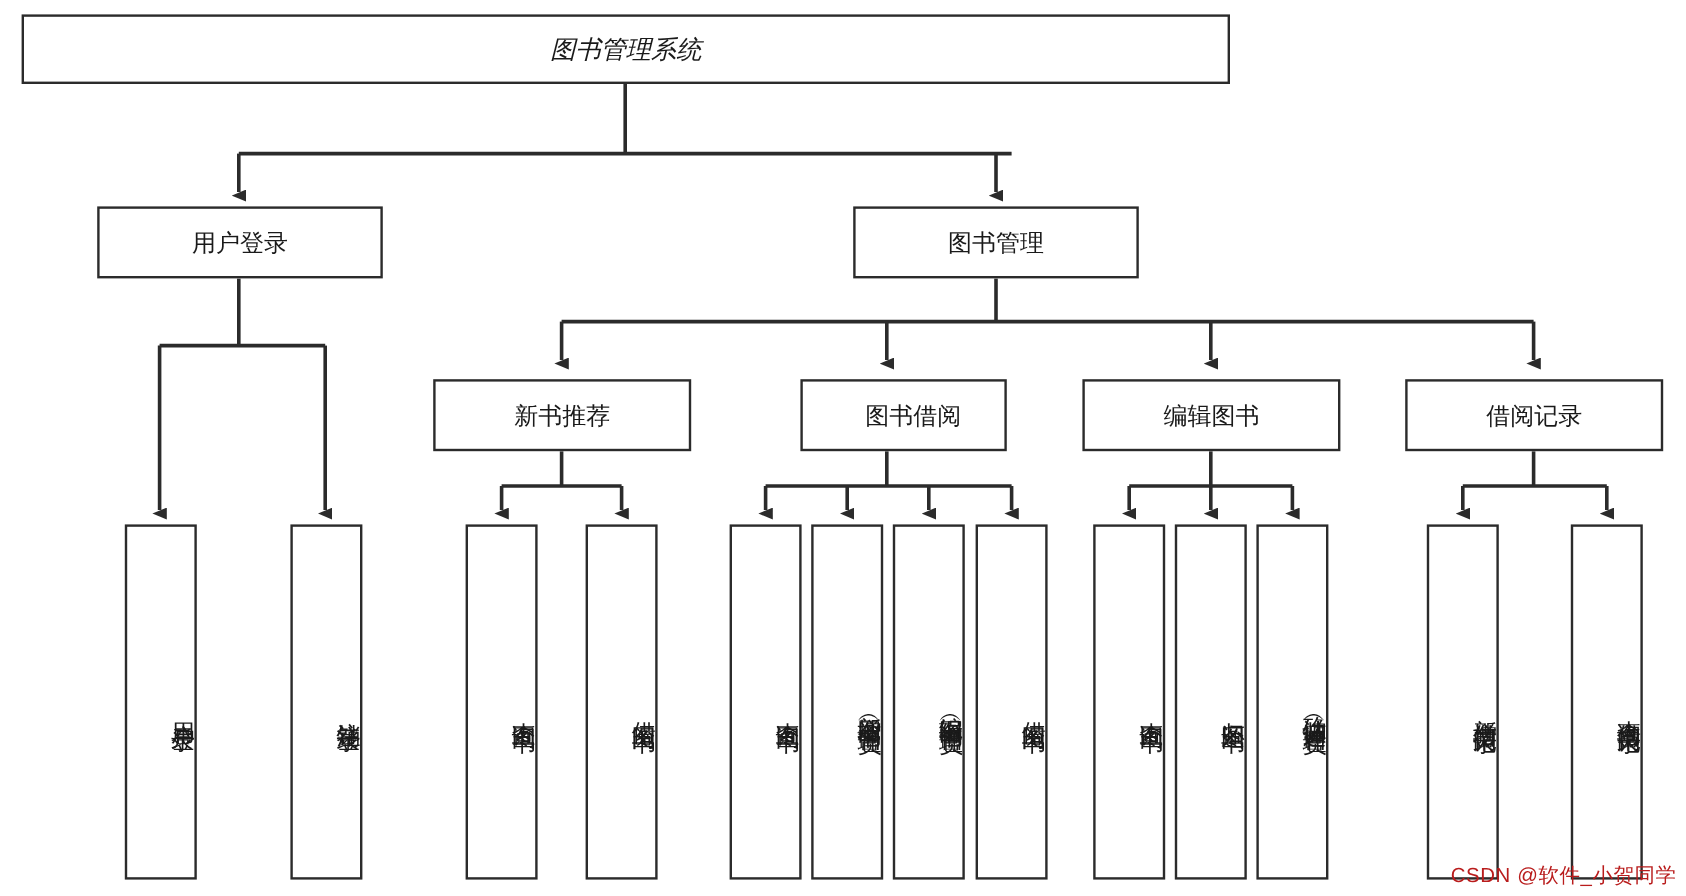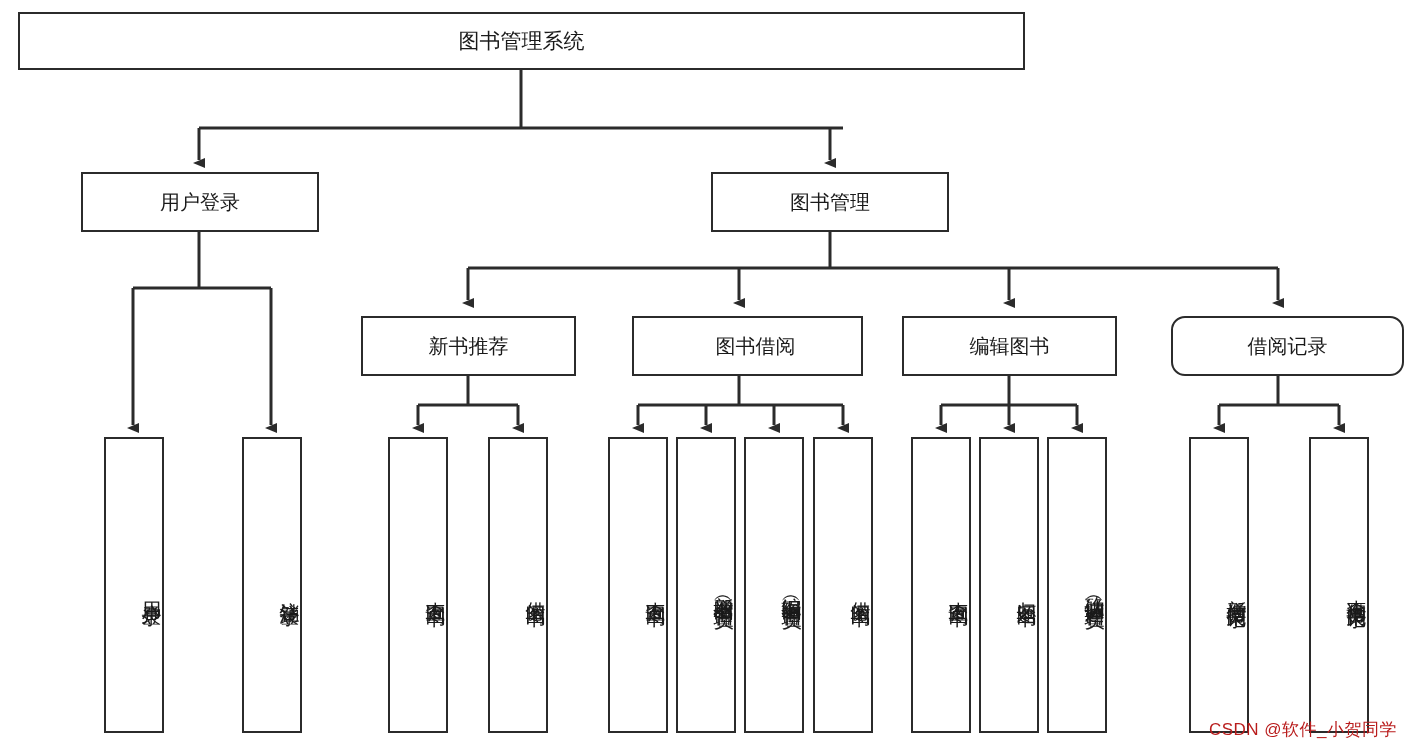--- a/index.html
+++ b/index.html
@@ -18,21 +18,21 @@
     position:absolute;
     box-sizing:border-box;
     background:#ffffff;
     border:2.5px solid #2b2b2b;
     display:flex;
     align-items:center;
     justify-content:center;
     color:#1a1a1a;
     z-index:2;
   }
-  .node.root{font-size:21px;}
+  .node.root{font-size:21px;font-style:italic;}
   .node.mid{font-size:20px;}
   .node.leaf{
     font-size:20px;
     writing-mode:vertical-rl;
     text-orientation:upright;
     letter-spacing:2px;
     align-items:flex-start;
     justify-content:center;
     padding-top:10px;
     line-height:1;
@@ -115,27 +115,27 @@
   <div class="node mid" style="left:81px;top:172px;width:238px;height:60px;">
     <span>用户登录</span>
   </div>
   <div class="node mid" style="left:711px;top:172px;width:238px;height:60px;">
     <span>图书管理</span>
   </div>
 
   <div class="node mid" style="left:361px;top:316px;width:215px;height:60px;">
     <span>新书推荐</span>
   </div>
-  <div class="node mid" style="left:632px;top:316px;width:231px;height:60px;padding-left:16px;">
+  <div class="node mid" style="left:667px;top:316px;width:172px;height:60px;padding-left:16px;">
     <span>图书借阅</span>
   </div>
   <div class="node mid" style="left:902px;top:316px;width:215px;height:60px;">
     <span>编辑图书</span>
   </div>
-  <div class="node mid" style="left:1171px;top:316px;width:233px;height:60px;border-radius:14px;">
+  <div class="node mid" style="left:1171px;top:316px;width:215px;height:60px;">
     <span>借阅记录</span>
   </div>
 
   <div class="node leaf" style="left:104px;top:437px;width:60px;height:296px;">
     <span>用户登录</span>
   </div>
   <div class="node leaf" style="left:242px;top:437px;width:60px;height:296px;">
     <span>注销登录</span>
   </div>
 

